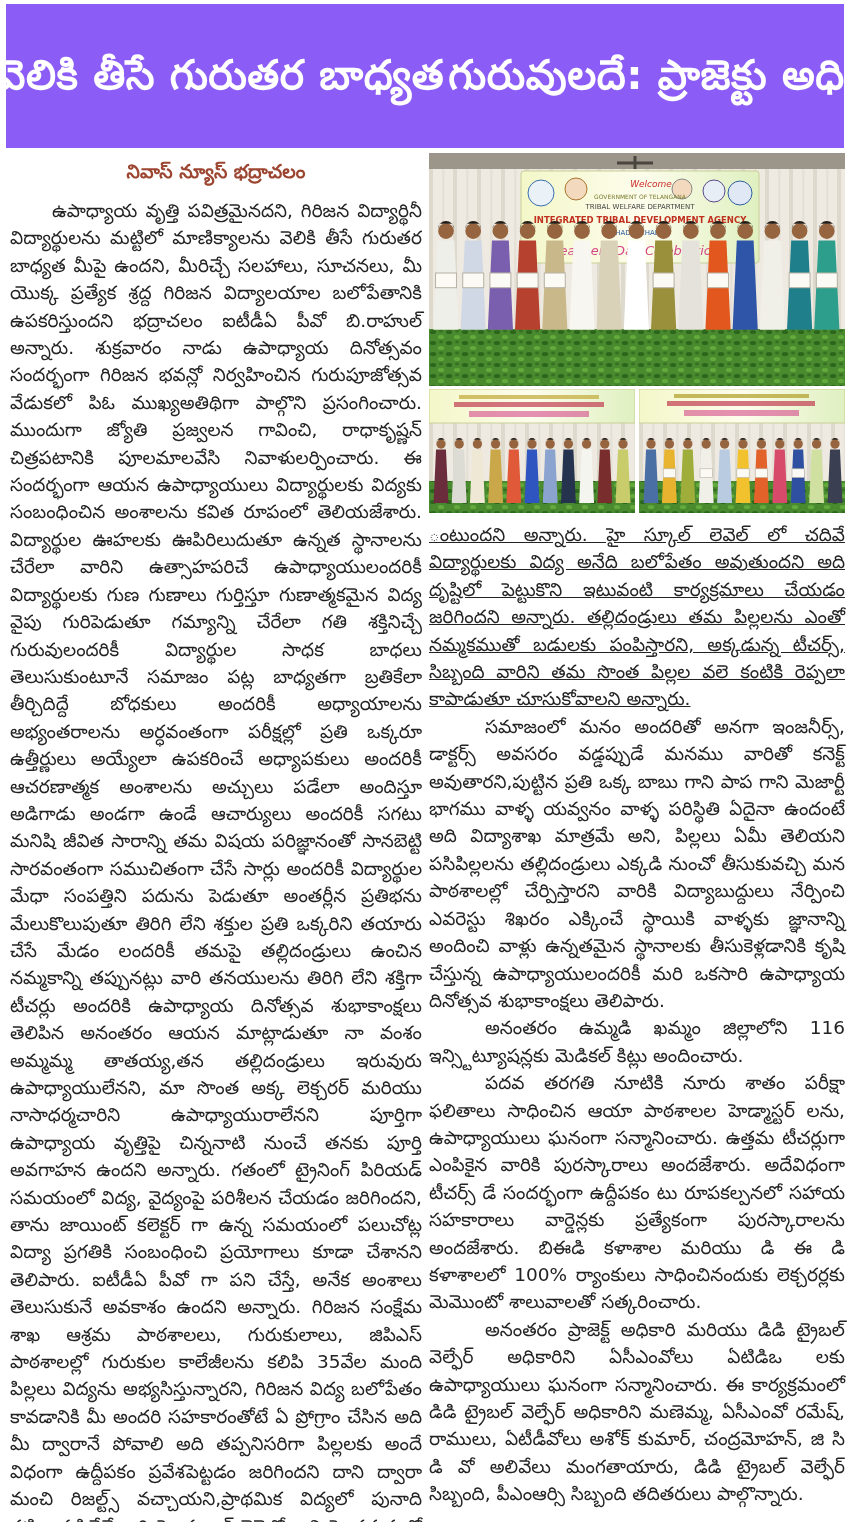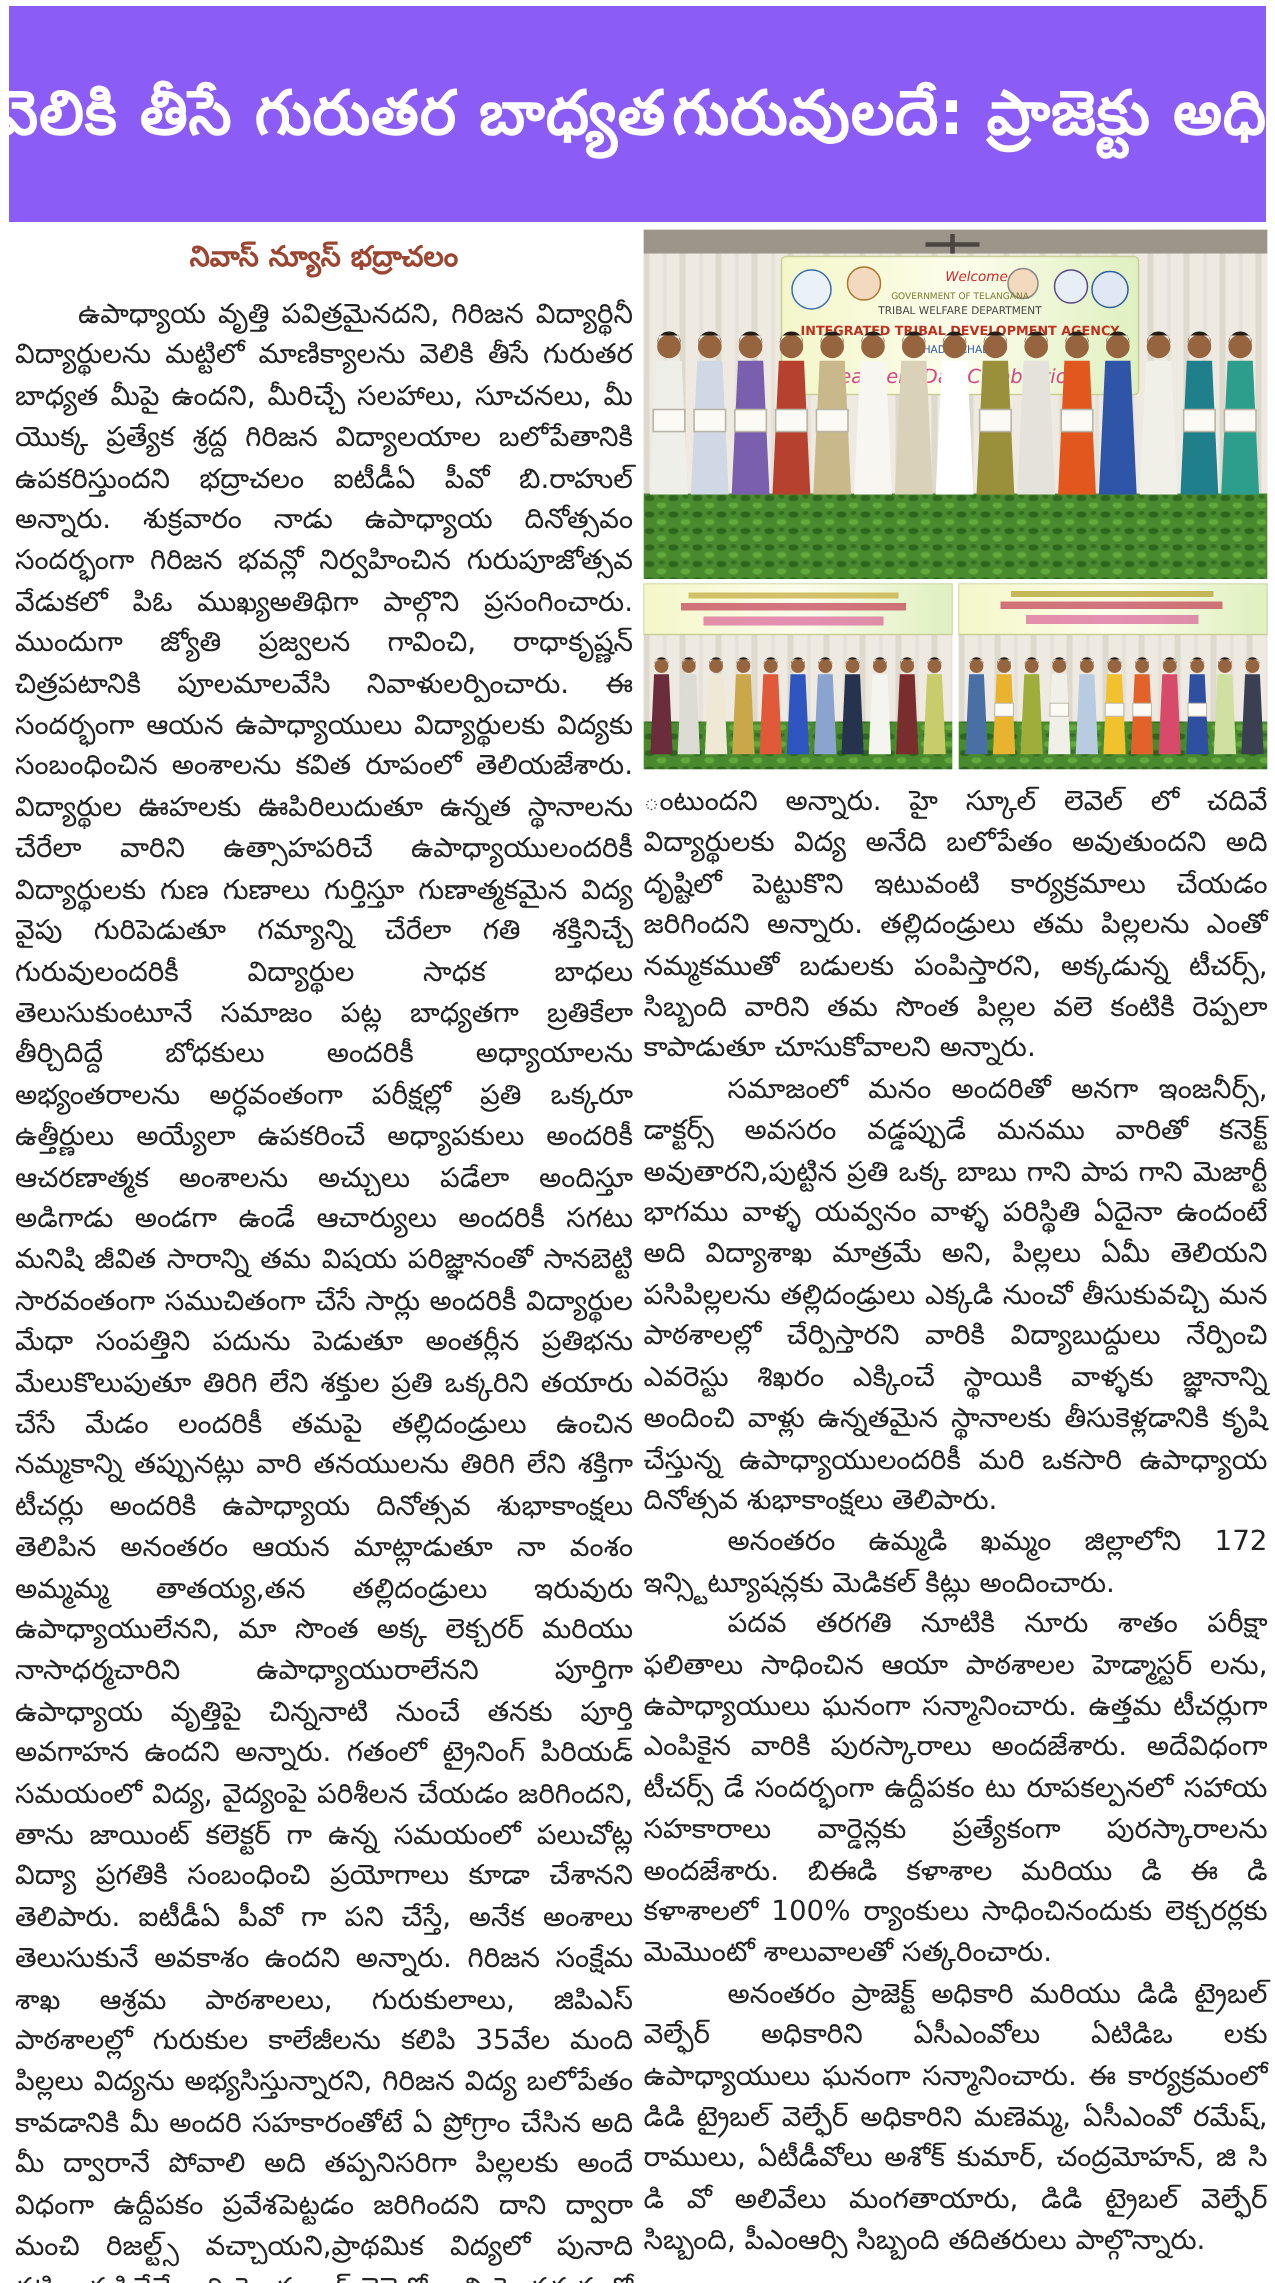--- a/index.html
+++ b/index.html
@@ -29,21 +29,21 @@
   }
   .col-right{position:absolute;left:429px;top:153px;width:416px;}
   .photo-main{display:block;width:416px;height:233px;background:#eee;}
   .photo-row{display:flex;gap:4px;margin-top:3px;}
   .photo-small{display:block;width:206px;height:124px;background:#eee;}
   .rc-paras{margin-top:8px;}
   p.rc{
     font-size:18.5px;line-height:27.4px;text-align:justify;color:#232323;
     margin:0;text-indent:56px;word-break:break-word;
   }
-  p.rc.cont{text-indent:0;}
+  p.rc.cont{text-indent:0;text-decoration:underline;}
   svg text{font-family:"DejaVu Sans",sans-serif;}
 </style>
 </head>
 <body>
 
 <div class="page">
 
   <div class="headline-box">
     <div class="headline-line">మట్టిలో మాణిక్యాలను వెలికి తీసే గురుతర బాధ్యత</div>
     <div class="headline-line">గురువులదే: ప్రాజెక్టు అధికారి బి రాహుల్ తరగత్</div>
@@ -325,19 +325,19 @@
                 <path d="M-7.5,-2 A7.5,7.5 0 0 1 7.5,-2 L6,-7 L-6,-7 Z" fill="#241d16"></path>
               </g>
             </g>
         </svg>
       </div>
     </div>
 
     <div class="rc-paras" id="rc-paras">
         <p class="rc cont">ంటుందని అన్నారు. హై స్కూల్ లెవెల్ లో చదివే విద్యార్థులకు విద్య అనేది బలోపేతం అవుతుందని అది దృష్టిలో పెట్టుకొని ఇటువంటి కార్యక్రమాలు చేయడం జరిగిందని అన్నారు. తల్లిదండ్రులు తమ పిల్లలను ఎంతో నమ్మకముతో బడులకు పంపిస్తారని, అక్కడున్న టీచర్స్, సిబ్బంది వారిని తమ సొంత పిల్లల వలె కంటికి రెప్పలా కాపాడుతూ చూసుకోవాలని అన్నారు.</p>
         <p class="rc">సమాజంలో మనం అందరితో అనగా ఇంజనీర్స్, డాక్టర్స్ అవసరం వడ్డప్పుడే మనము వారితో కనెక్ట్ అవుతారని,పుట్టిన ప్రతి ఒక్క బాబు గాని పాప గాని మెజార్టీ భాగము వాళ్ళ యవ్వనం వాళ్ళ పరిస్థితి ఏదైనా ఉందంటే అది విద్యాశాఖ మాత్రమే అని, పిల్లలు ఏమీ తెలియని పసిపిల్లలను తల్లిదండ్రులు ఎక్కడి నుంచో తీసుకువచ్చి మన పాఠశాలల్లో చేర్పిస్తారని వారికి విద్యాబుద్దులు నేర్పించి ఎవరెస్టు శిఖరం ఎక్కించే స్థాయికి వాళ్ళకు జ్ఞానాన్ని అందించి వాళ్లు ఉన్నతమైన స్థానాలకు తీసుకెళ్లడానికి కృషి చేస్తున్న ఉపాధ్యాయులందరికీ మరి ఒకసారి ఉపాధ్యాయ దినోత్సవ శుభాకాంక్షలు తెలిపారు.</p>
-        <p class="rc">అనంతరం ఉమ్మడి ఖమ్మం జిల్లాలోని 172 ఇన్స్టిట్యూషన్లకు మెడికల్ కిట్లు అందించారు.</p>
+        <p class="rc">అనంతరం ఉమ్మడి ఖమ్మం జిల్లాలోని 116 ఇన్స్టిట్యూషన్లకు మెడికల్ కిట్లు అందించారు.</p>
         <p class="rc">పదవ తరగతి నూటికి నూరు శాతం పరీక్షా ఫలితాలు సాధించిన ఆయా పాఠశాలల హెడ్మాస్టర్ లను, ఉపాధ్యాయులు ఘనంగా సన్మానించారు. ఉత్తమ టీచర్లుగా ఎంపికైన వారికి పురస్కారాలు అందజేశారు. అదేవిధంగా టీచర్స్ డే సందర్భంగా ఉద్దీపకం టు రూపకల్పనలో సహాయ సహకారాలు  వార్డెన్లకు ప్రత్యేకంగా పురస్కారాలను అందజేశారు. బిఈడి కళాశాల మరియు డి ఈ డి కళాశాలలో 100% ర్యాంకులు సాధించినందుకు లెక్చరర్లకు మెమొంటో శాలువాలతో సత్కరించారు.</p>
         <p class="rc">అనంతరం ప్రాజెక్ట్ అధికారి మరియు డిడి ట్రైబల్ వెల్ఫేర్ అధికారిని ఏసీఎంవోలు ఏటిడిఒ లకు ఉపాధ్యాయులు ఘనంగా సన్మానించారు. ఈ కార్యక్రమంలో డిడి ట్రైబల్ వెల్ఫేర్ అధికారిని మణెమ్మ, ఏసీఎంవో రమేష్, రాములు, ఏటీడీవోలు అశోక్ కుమార్, చంద్రమోహన్, జి సి డి వో అలివేలు మంగతాయారు, డిడి ట్రైబల్ వెల్ఫేర్ సిబ్బంది, పీఎంఆర్సి  సిబ్బంది తదితరులు పాల్గొన్నారు.</p>
       </div>
 
   </div>
 </div>
 
 </body></html>

